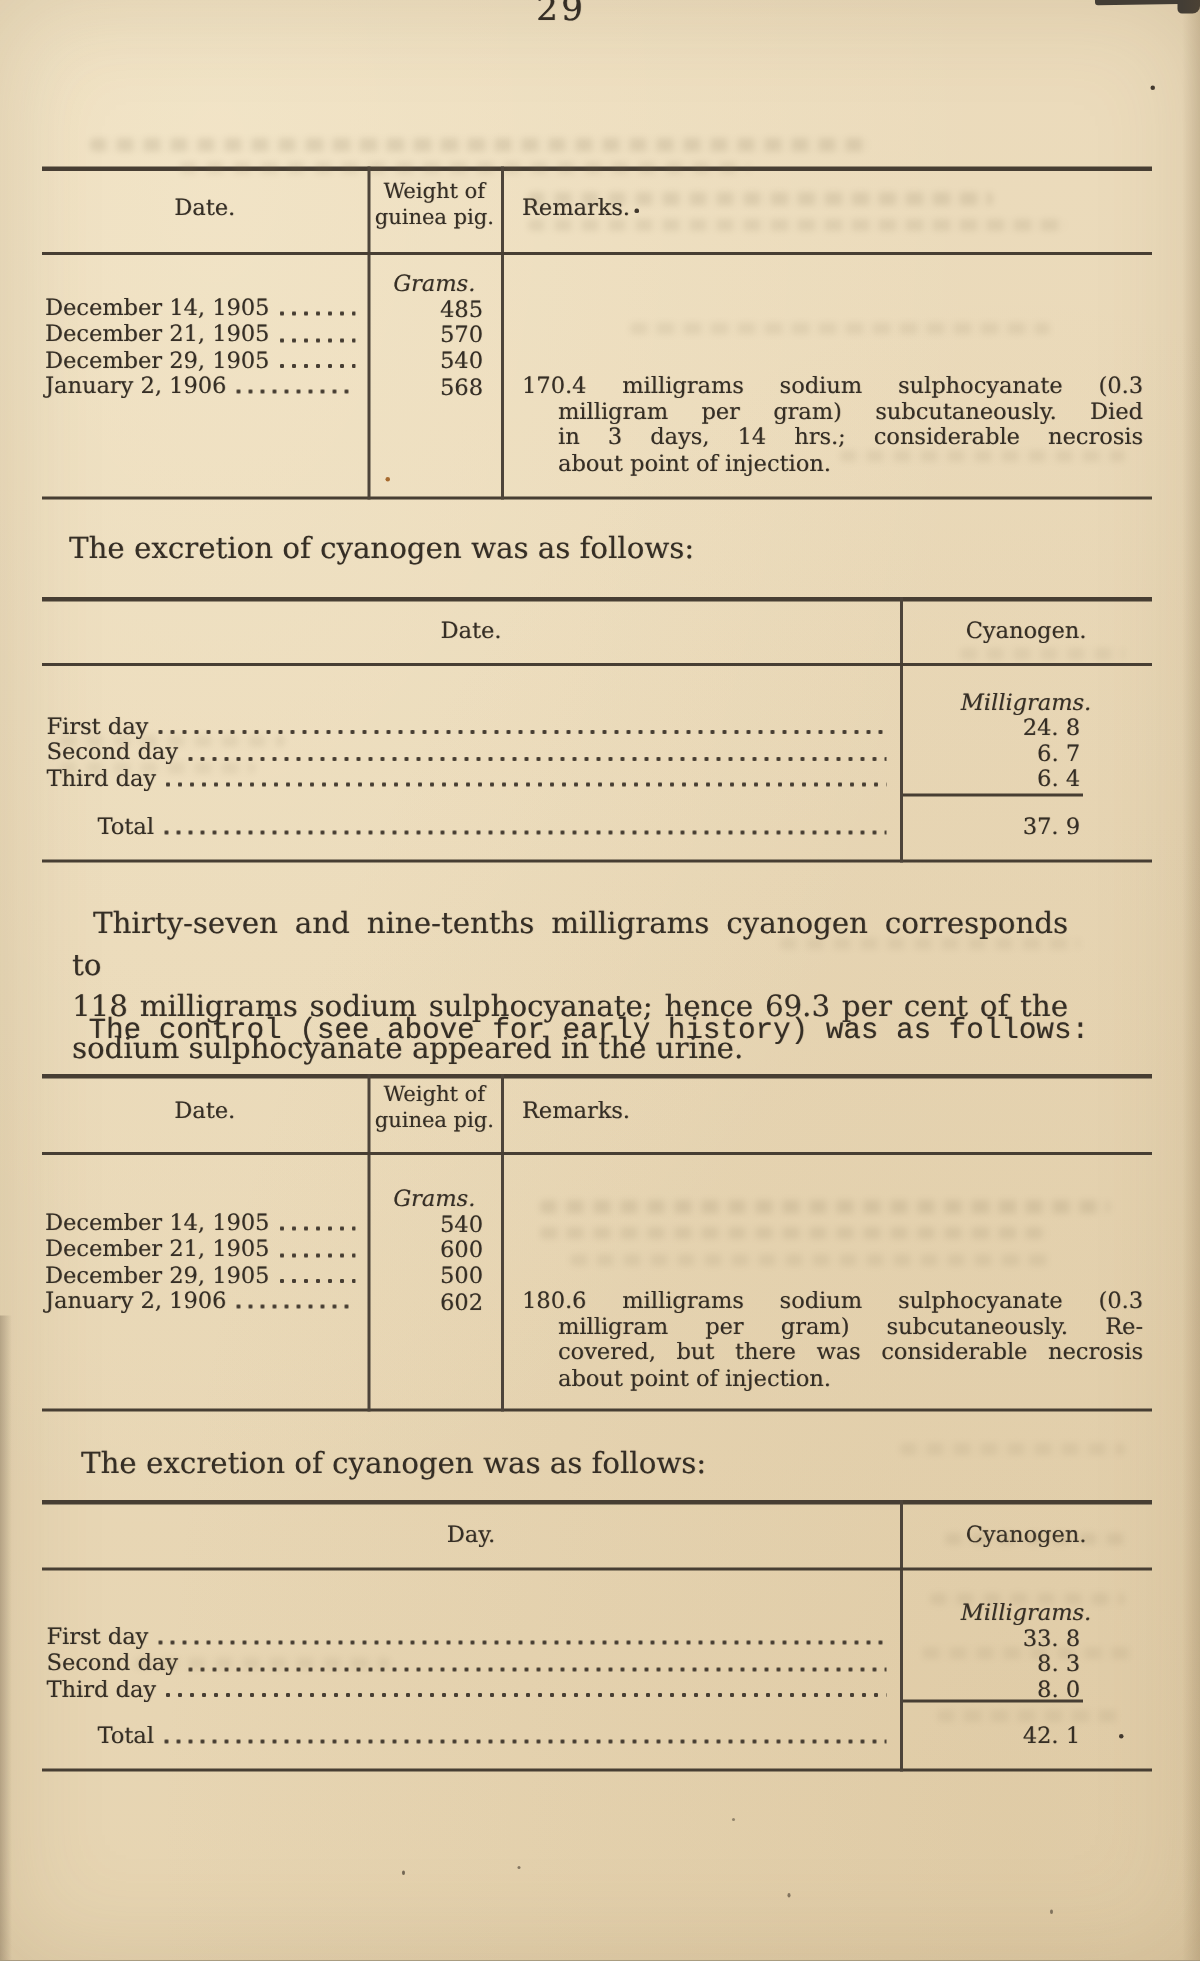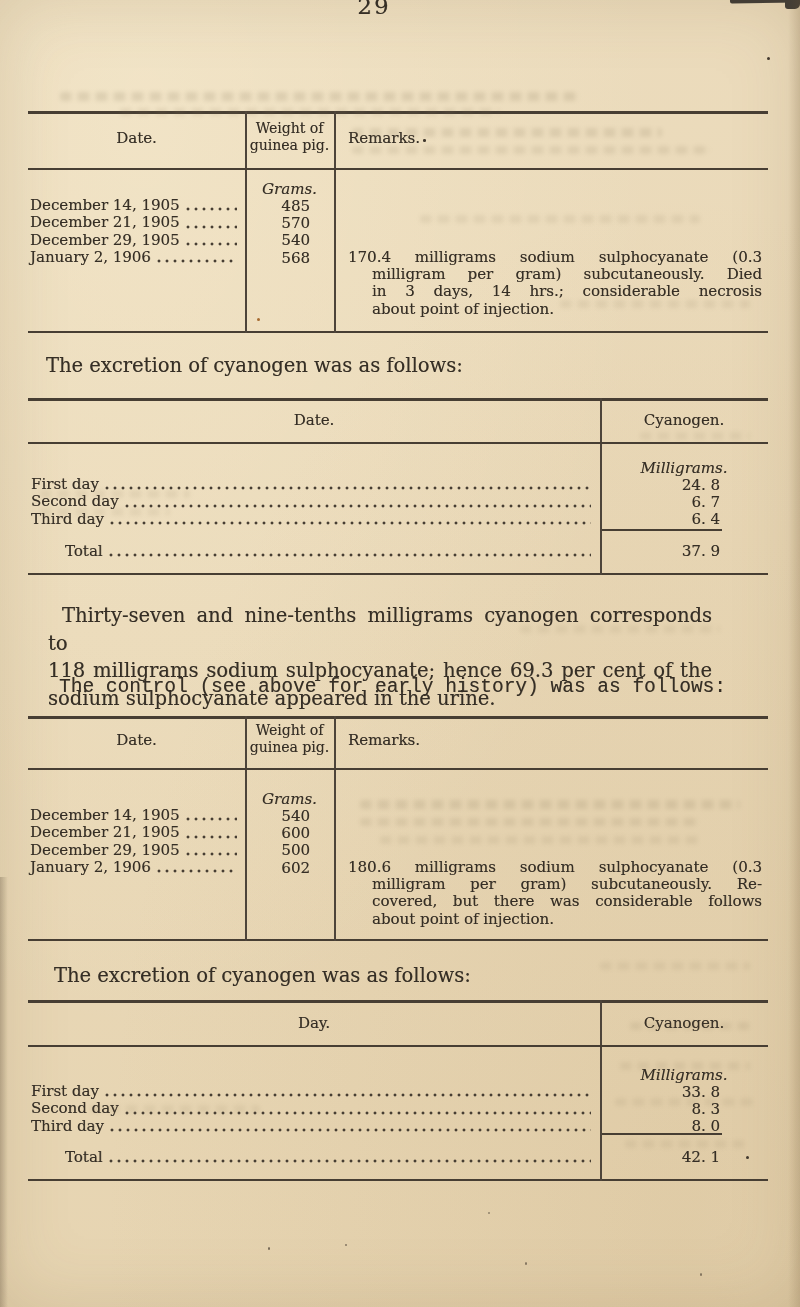--- a/index.html
+++ b/index.html
@@ -26,21 +26,21 @@
   .rule.head{height:1.5px;}
   .vline{position:absolute;top:0;bottom:0;width:1.5px;background:#4d443a;}
   .th{position:absolute;text-align:center;}
   .unit{font-style:italic;text-align:center;display:block;}
   .bcol{position:absolute;}
   .bline{height:17.2px;line-height:17.2px;display:flex;align-items:baseline;}
   .bline .lab{white-space:nowrap;}
   .leader{flex:1;align-self:flex-end;height:4px;margin:0 6px 3px 6px;
     background-image:radial-gradient(circle at 2px 2px,#473e33 1.3px,transparent 1.7px);
     background-size:8px 4px;background-repeat:repeat-x;}
-  .num{display:block;height:17.2px;line-height:17.2px;text-align:right;padding-right:24px;}
+  .num{display:block;height:17.2px;line-height:17.2px;text-align:right;padding-right:12px;}
   .val{display:block;height:17.2px;line-height:17.2px;text-align:right;padding-right:48px;}
   .remarks{position:absolute;width:414px;line-height:17.2px;font-size:15px;}
   .remarks .rl{display:block;text-align:justify;text-align-last:justify;}
   .remarks .rl.cont{margin-left:24px;}
   .remarks .rl.last{text-align:left;text-align-last:left;}
   .trow{position:absolute;display:flex;align-items:center;height:17.2px;line-height:17.2px;}
   
   .ghost{position:absolute;border-radius:3px;filter:blur(2.2px);
     background:repeating-linear-gradient(90deg,rgba(128,113,82,0.55) 0 11px,rgba(128,113,82,0.06) 11px 18px);}
   .dot{position:absolute;border-radius:50%;background:#42392e;}
@@ -191,21 +191,21 @@
     <div class="bcol" style="left:217px;top:74px;width:89px;">
       <span class="unit">Grams.</span>
       <span class="num">540</span>
       <span class="num">600</span>
       <span class="num">500</span>
       <span class="num">602</span>
     </div>
     <div class="remarks" style="left:320px;top:143px;">
       <span class="rl">180.6 milligrams sodium sulphocyanate (0.3</span>
       <span class="rl cont">milligram per gram) subcutaneously. Re-</span>
-      <span class="rl cont">covered, but there was considerable follows</span>
+      <span class="rl cont">covered, but there was considerable necrosis</span>
       <span class="rl cont last">about point of injection.</span>
     </div>
   </div>
 
   <div class="abs para ink" style="left:54px;top:962px;">The excretion of cyanogen was as follows:</div>
 
   <div class="tbl ink" style="left:28px;top:1000px;height:181px;">
     <div class="rule top"></div>
     <div class="rule bottom"></div>
     <div class="vline" style="left:572px;"></div>

